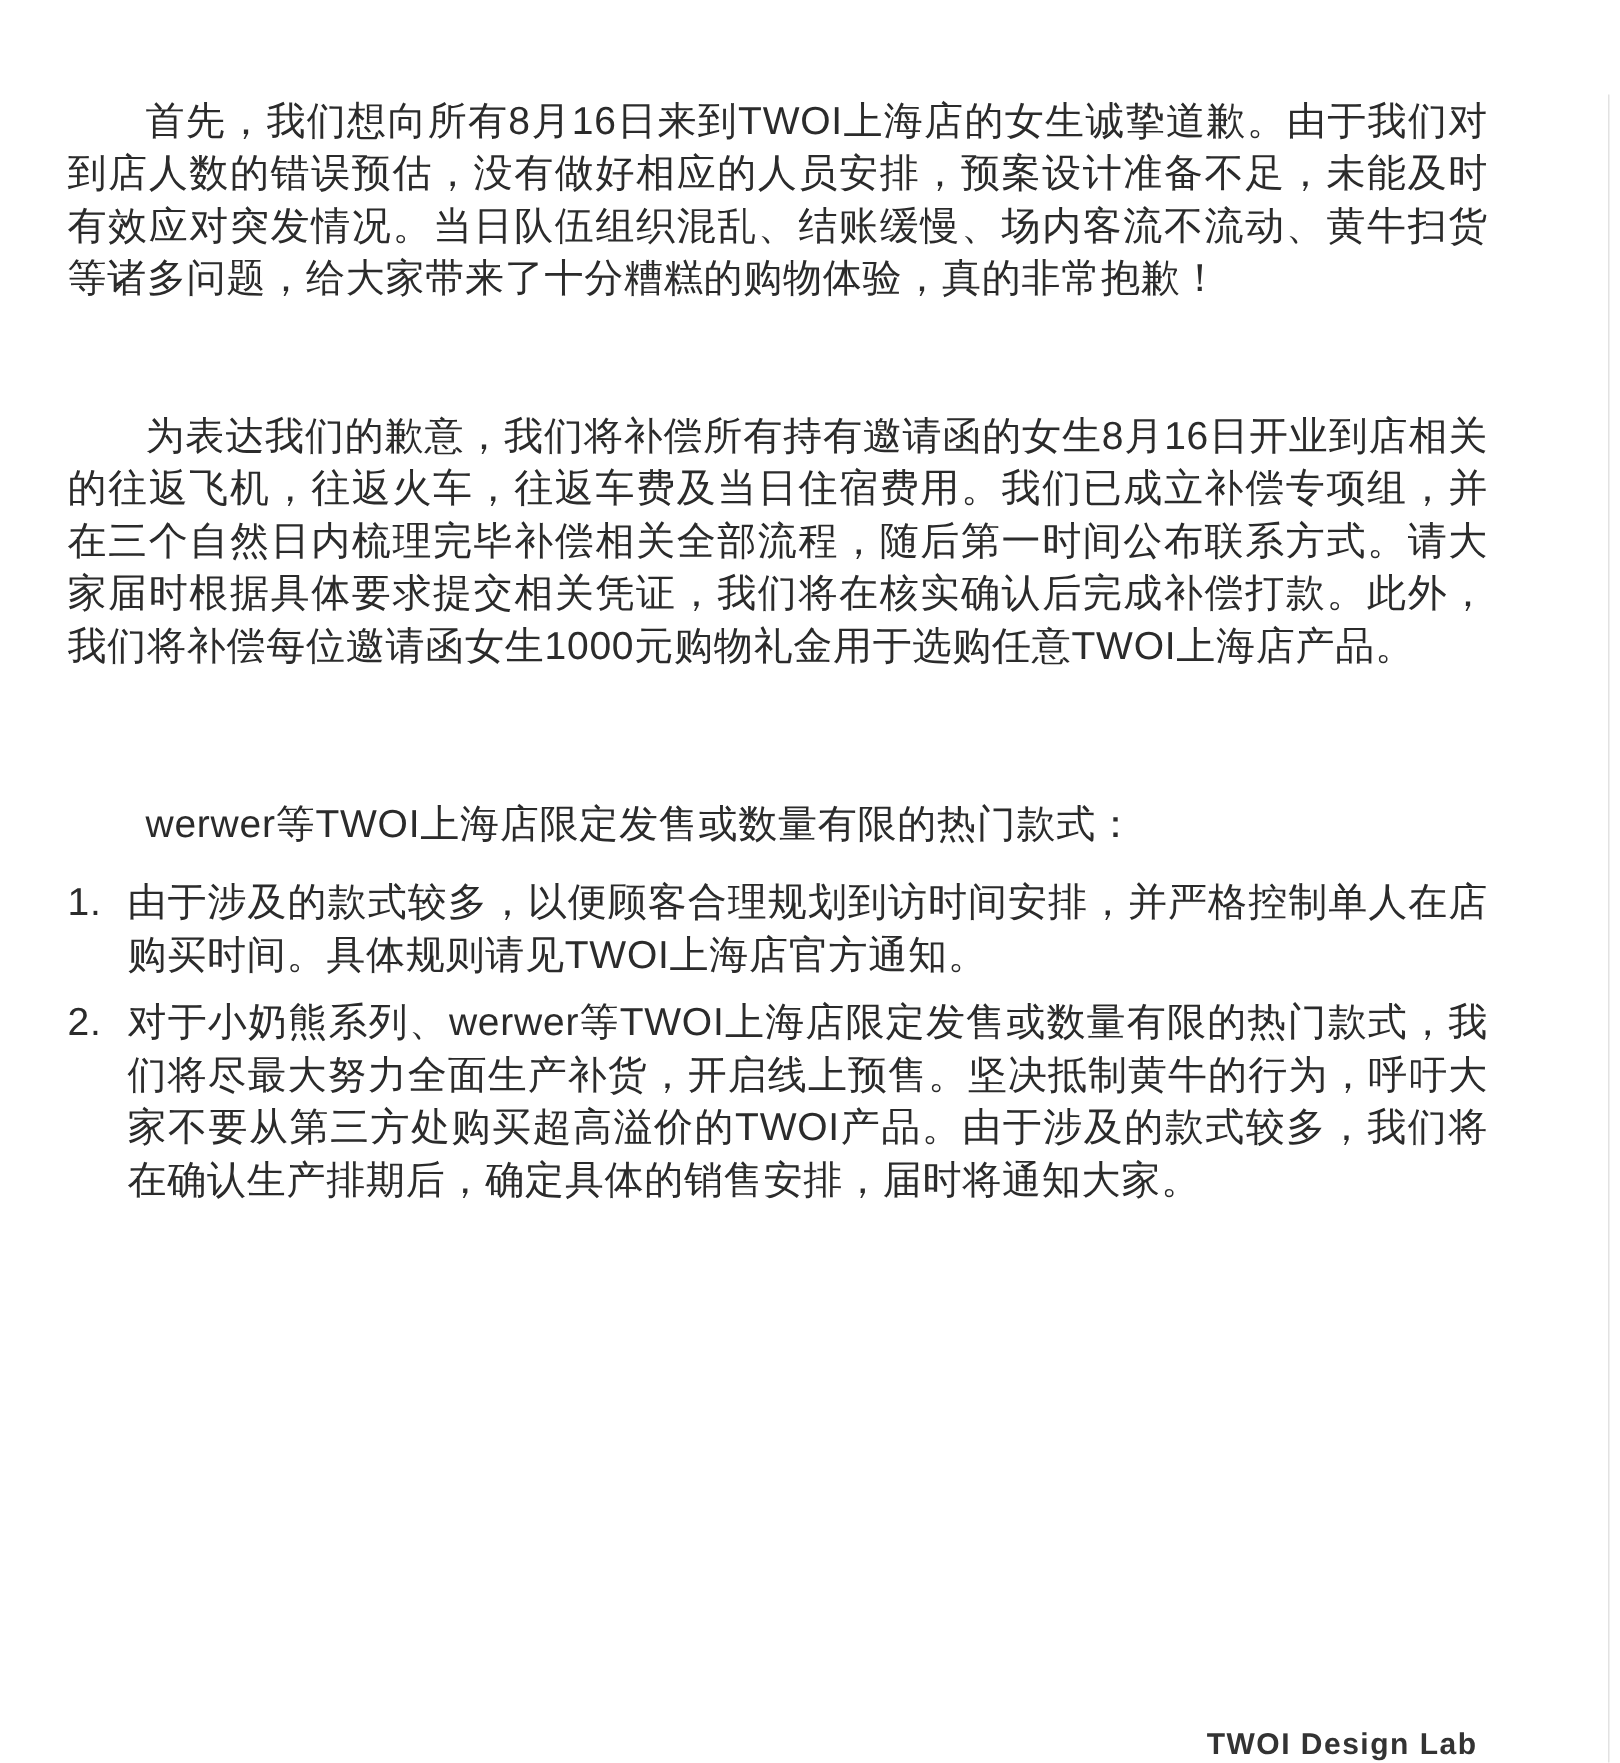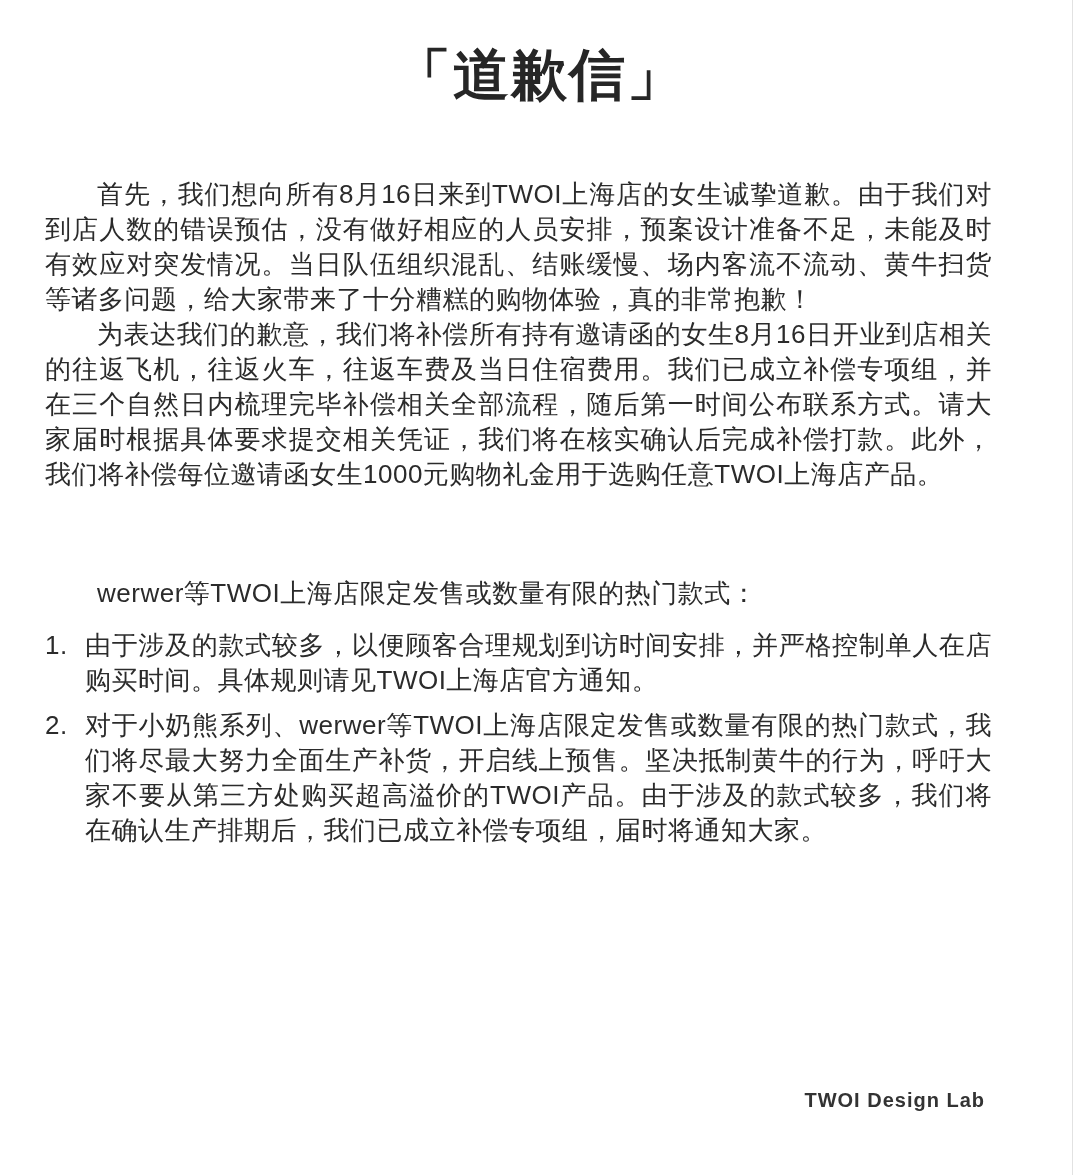--- a/index.html
+++ b/index.html
@@ -43,21 +43,21 @@
     font-size: 26px;
     line-height: 35px;
     letter-spacing: 0.5px;
   }
   .para {
     margin: 0;
     text-indent: 2em;
     text-align: justify;
   }
   .para-1 { margin-top: 63px; }
-  .para-2 { }
+  .para-2 { margin-top: 70px; }
   .list-intro {
     margin: 0;
     margin-top: 84px;
     text-indent: 2em;
   }
   .olist {
     margin: 0;
     margin-top: 17px;
   }
   .olist-item {
@@ -81,40 +81,39 @@
     font-weight: 800;
     letter-spacing: 1px;
     color: #333333;
   }
 </style>
 </head>
 <body>
 
 <div class="page">
 
-  <h1 class="title">「道歉信」</h1>
 
   <div class="content">
 
     <p class="para para-1">首先，我们想向所有8月16日来到TWOI上海店的女生诚挚道歉。由于我们对到店人数的错误预估，没有做好相应的人员安排，预案设计准备不足，未能及时有效应对突发情况。当日队伍组织混乱、结账缓慢、场内客流不流动、黄牛扫货等诸多问题，给大家带来了十分糟糕的购物体验，真的非常抱歉！</p>
 
     <p class="para para-2">为表达我们的歉意，我们将补偿所有持有邀请函的女生8月16日开业到店相关的往返飞机，往返火车，往返车费及当日住宿费用。我们已成立补偿专项组，并在三个自然日内梳理完毕补偿相关全部流程，随后第一时间公布联系方式。请大家届时根据具体要求提交相关凭证，我们将在核实确认后完成补偿打款。此外，我们将补偿每位邀请函女生1000元购物礼金用于选购任意TWOI上海店产品。</p>
 
     <p class="list-intro">werwer等TWOI上海店限定发售或数量有限的热门款式：</p>
 
     <div class="olist">
 
       <div class="olist-item">
         <span class="olist-num">1.</span>
         <span class="olist-text">由于涉及的款式较多，以便顾客合理规划到访时间安排，并严格控制单人在店购买时间。具体规则请见TWOI上海店官方通知。</span>
       </div>
 
       <div class="olist-item">
         <span class="olist-num">2.</span>
-        <span class="olist-text">对于小奶熊系列、werwer等TWOI上海店限定发售或数量有限的热门款式，我们将尽最大努力全面生产补货，开启线上预售。坚决抵制黄牛的行为，呼吁大家不要从第三方处购买超高溢价的TWOI产品。由于涉及的款式较多，我们将在确认生产排期后，我们已成立补偿专项组，届时将通知大家。</span>
+        <span class="olist-text">对于小奶熊系列、werwer等TWOI上海店限定发售或数量有限的热门款式，我们将尽最大努力全面生产补货，开启线上预售。坚决抵制黄牛的行为，呼吁大家不要从第三方处购买超高溢价的TWOI产品。由于涉及的款式较多，我们将在确认生产排期后，确定具体的销售安排，届时将通知大家。</span>
       </div>
 
     </div>
   </div>
 
   <div class="footer-sig">TWOI Design Lab</div>
 
   <div class="edge-line"></div>
 
 </div>

